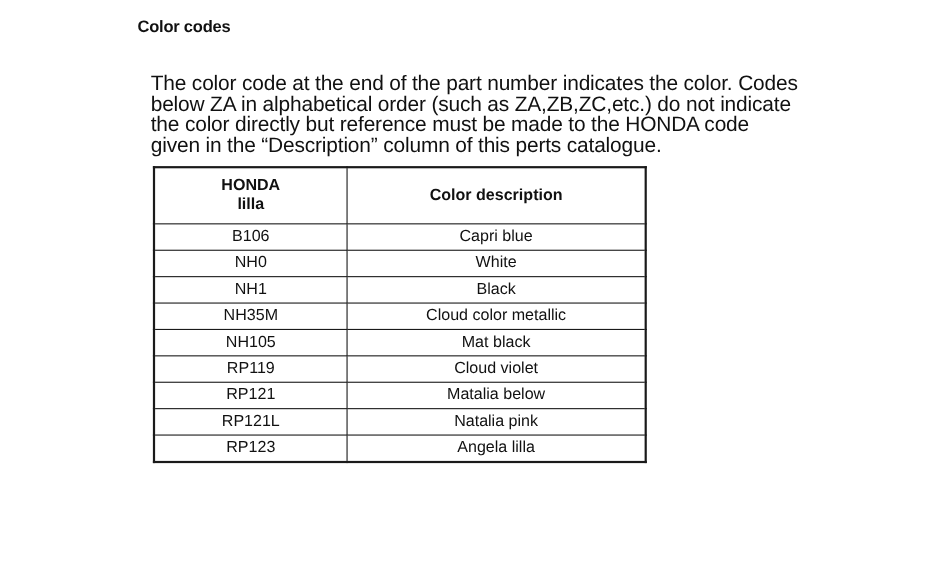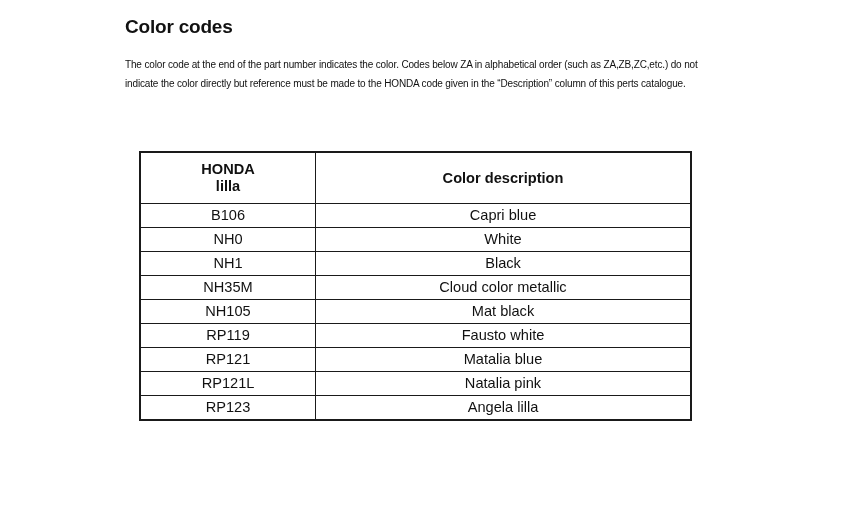--- a/index.html
+++ b/index.html
@@ -12,40 +12,40 @@
       height: 513px;
       position: relative;
       overflow: hidden;
       font-family: "Liberation Sans", "DejaVu Sans", sans-serif;
       color: #111111;
     }
     .page-title {
       position: absolute;
       left: 125px;
       top: 16px;
-      font-size: 19px;
+      font-size: 15px;
       font-weight: bold;
       letter-spacing: -0.2px;
       margin: 0;
     }
     .intro {
       position: absolute;
       left: 125px;
       top: 56px;
       width: 590px;
-      font-size: 10px;
+      font-size: 19px;
       line-height: 18.5px;
-      margin: 0;
+      margin: 12px;
       letter-spacing: -0.15px;
     }
     .color-table {
       position: absolute;
       left: 139px;
       top: 151px;
-      width: 553px;
+      width: 449px;
       border-collapse: collapse;
       border: 2px solid #1a1a1a;
       font-size: 14.6px;
     }
     .color-table th, .color-table td {
       border: 1.5px solid #1a1a1a;
       padding: 0 5px;
       text-align: center;
       vertical-align: middle;
     }
@@ -95,25 +95,25 @@
     <tr>
       <td>NH35M</td>
       <td>Cloud color metallic</td>
     </tr>
     <tr>
       <td>NH105</td>
       <td>Mat black</td>
     </tr>
     <tr>
       <td>RP119</td>
-      <td>Fausto white</td>
+      <td>Cloud violet</td>
     </tr>
     <tr>
       <td>RP121</td>
-      <td>Matalia blue</td>
+      <td>Matalia below</td>
     </tr>
     <tr>
       <td>RP121L</td>
       <td>Natalia pink</td>
     </tr>
     <tr>
       <td>RP123</td>
       <td>Angela lilla</td>
     </tr>
   </tbody>

